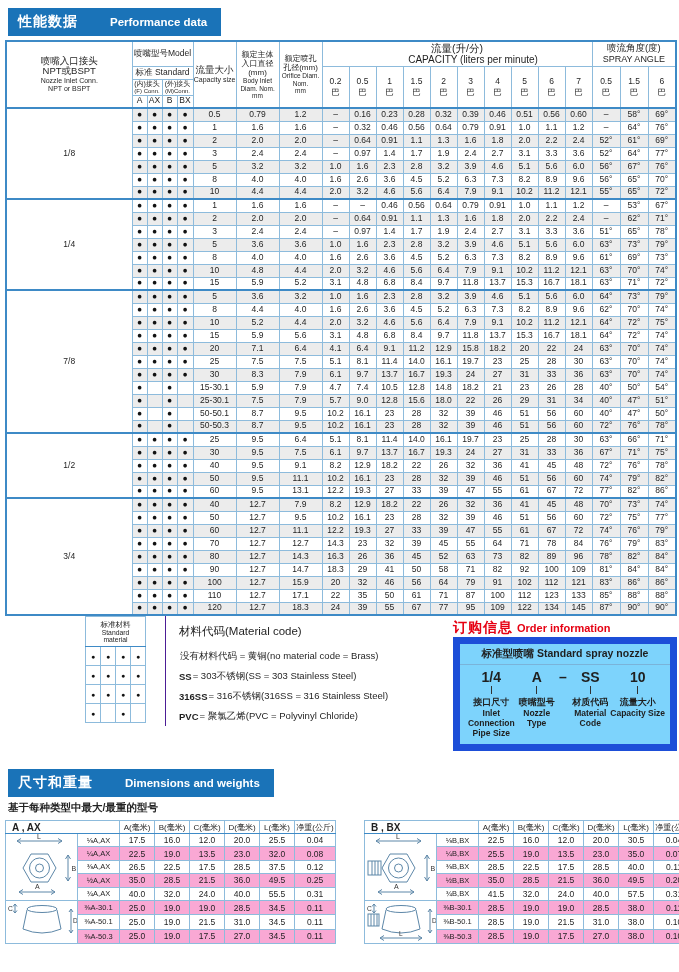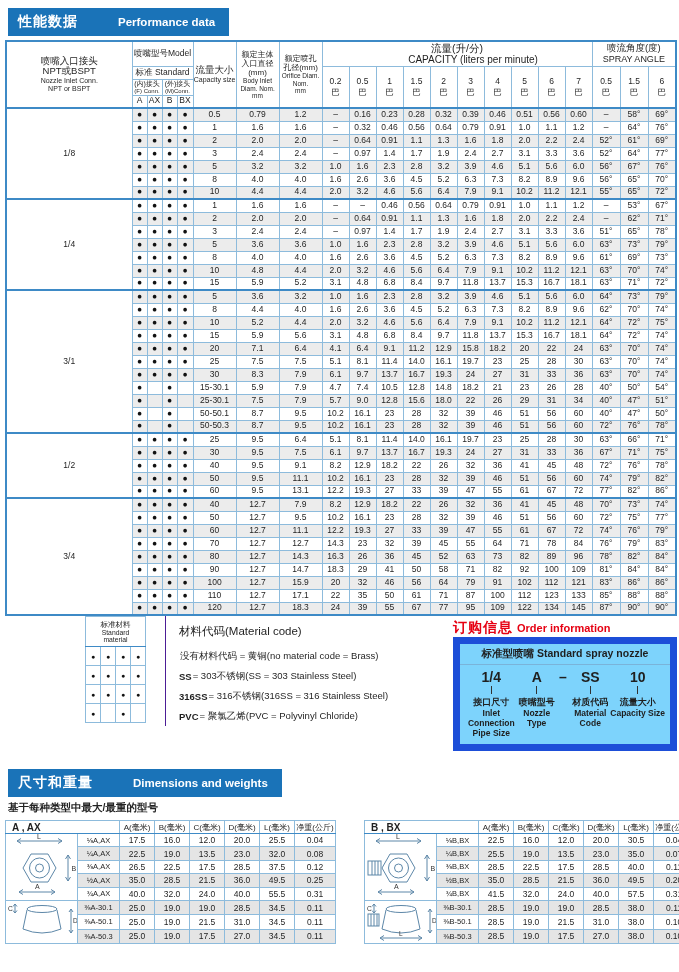--- a/index.html
+++ b/index.html
@@ -4,21 +4,21 @@
 <style>
   * { margin:0; padding:0; box-sizing:border-box; }
   body { background:#fff; }
   .page { width:679px; height:972px; background:#fff; position:relative; overflow:hidden;
           font-family:"Liberation Sans","DejaVu Sans",sans-serif; color:#1f1f1f; }
 
   
   .section-bar { display:inline-block; background:#1a73b8; color:#fff; padding:4px 14px 5px 10px;
                  margin:8px 0 0 8px; }
   .section-bar .zh { font-weight:bold; font-size:14px; letter-spacing:1px; }
-  .section-bar .en { font-weight:bold; font-size:11.5px; margin-left:16px;padding-left:24px; }
+  .section-bar .en { font-weight:bold; font-size:11.5px; margin-left:8px;padding-left:24px; }
 
   
   table.perf { border-collapse:collapse; table-layout:fixed; width:670px; margin:4px 0 0 5px;
                border:2px solid #3e8ac6; }
   table.perf th, table.perf td { border:1px solid #8dbbdc; text-align:center; vertical-align:middle;
                padding:0; font-size:8.5px; line-height:1.15; background:#fff; height:13px; overflow:hidden; }
   table.perf thead th { font-weight:normal; }
   .h-zh  { display:block; font-size:9.5px; }
   .h-zh-sm { display:block; font-size:8px; }
   .h-en  { display:block; font-size:7px; }
@@ -67,21 +67,21 @@
   .open { font-weight:bold; font-size:8.5px; line-height:1.15; }
 
   
   .dims-subtitle { margin:4px 0 0 8px; font-size:10.5px; font-weight:bold; color:#222; }
   .dims-tables { display:flex; gap:28px; margin:5px 0 0 5px; }
   table.dim { border-collapse:collapse; table-layout:fixed; width:330px; border:1.5px solid #5b9fce; }
   table.dim th, table.dim td { border:1px solid #8dbbdc; text-align:center; font-size:8.5px;
                height:13px; padding:0; background:#fff; overflow:hidden; }
   table.dim th { font-weight:normal; font-size:8px; }
   table.dim th.lab { font-weight:bold; font-size:10px; text-align:left; padding-left:6px; }
-  table.dim tr.alt td { background:#e5e5e5; }
+  table.dim tr.alt td { background:#f9a8d4; }
   table.dim td.diag { background:#fff !important; }
   table.dim td.mlab { font-size:7.5px; }
 </style>
 </head>
 <body>
 
 <div class="page">
 
   <div class="section-bar">
     <span class="zh">性能数据</span><span class="en">Performance data</span>
@@ -526,21 +526,21 @@
           <td class="num">11.8</td>
           <td class="num">13.7</td>
           <td class="num">15.3</td>
           <td class="num">16.7</td>
           <td class="num">18.1</td>
           <td class="num">63°</td>
           <td class="num">71°</td>
           <td class="num">72°</td>
         </tr>
         <tr class="alt gs">
-          <td class="size-cell" rowspan="11">3/1</td>
+          <td class="size-cell" rowspan="11">7/8</td>
           <td class="dot-cell">●</td>
           <td class="dot-cell">●</td>
           <td class="dot-cell">●</td>
           <td class="dot-cell">●</td>
           <td class="num">5</td>
           <td class="num">3.6</td>
           <td class="num">3.2</td>
           <td class="num">1.0</td>
           <td class="num">1.6</td>
           <td class="num">2.3</td>

